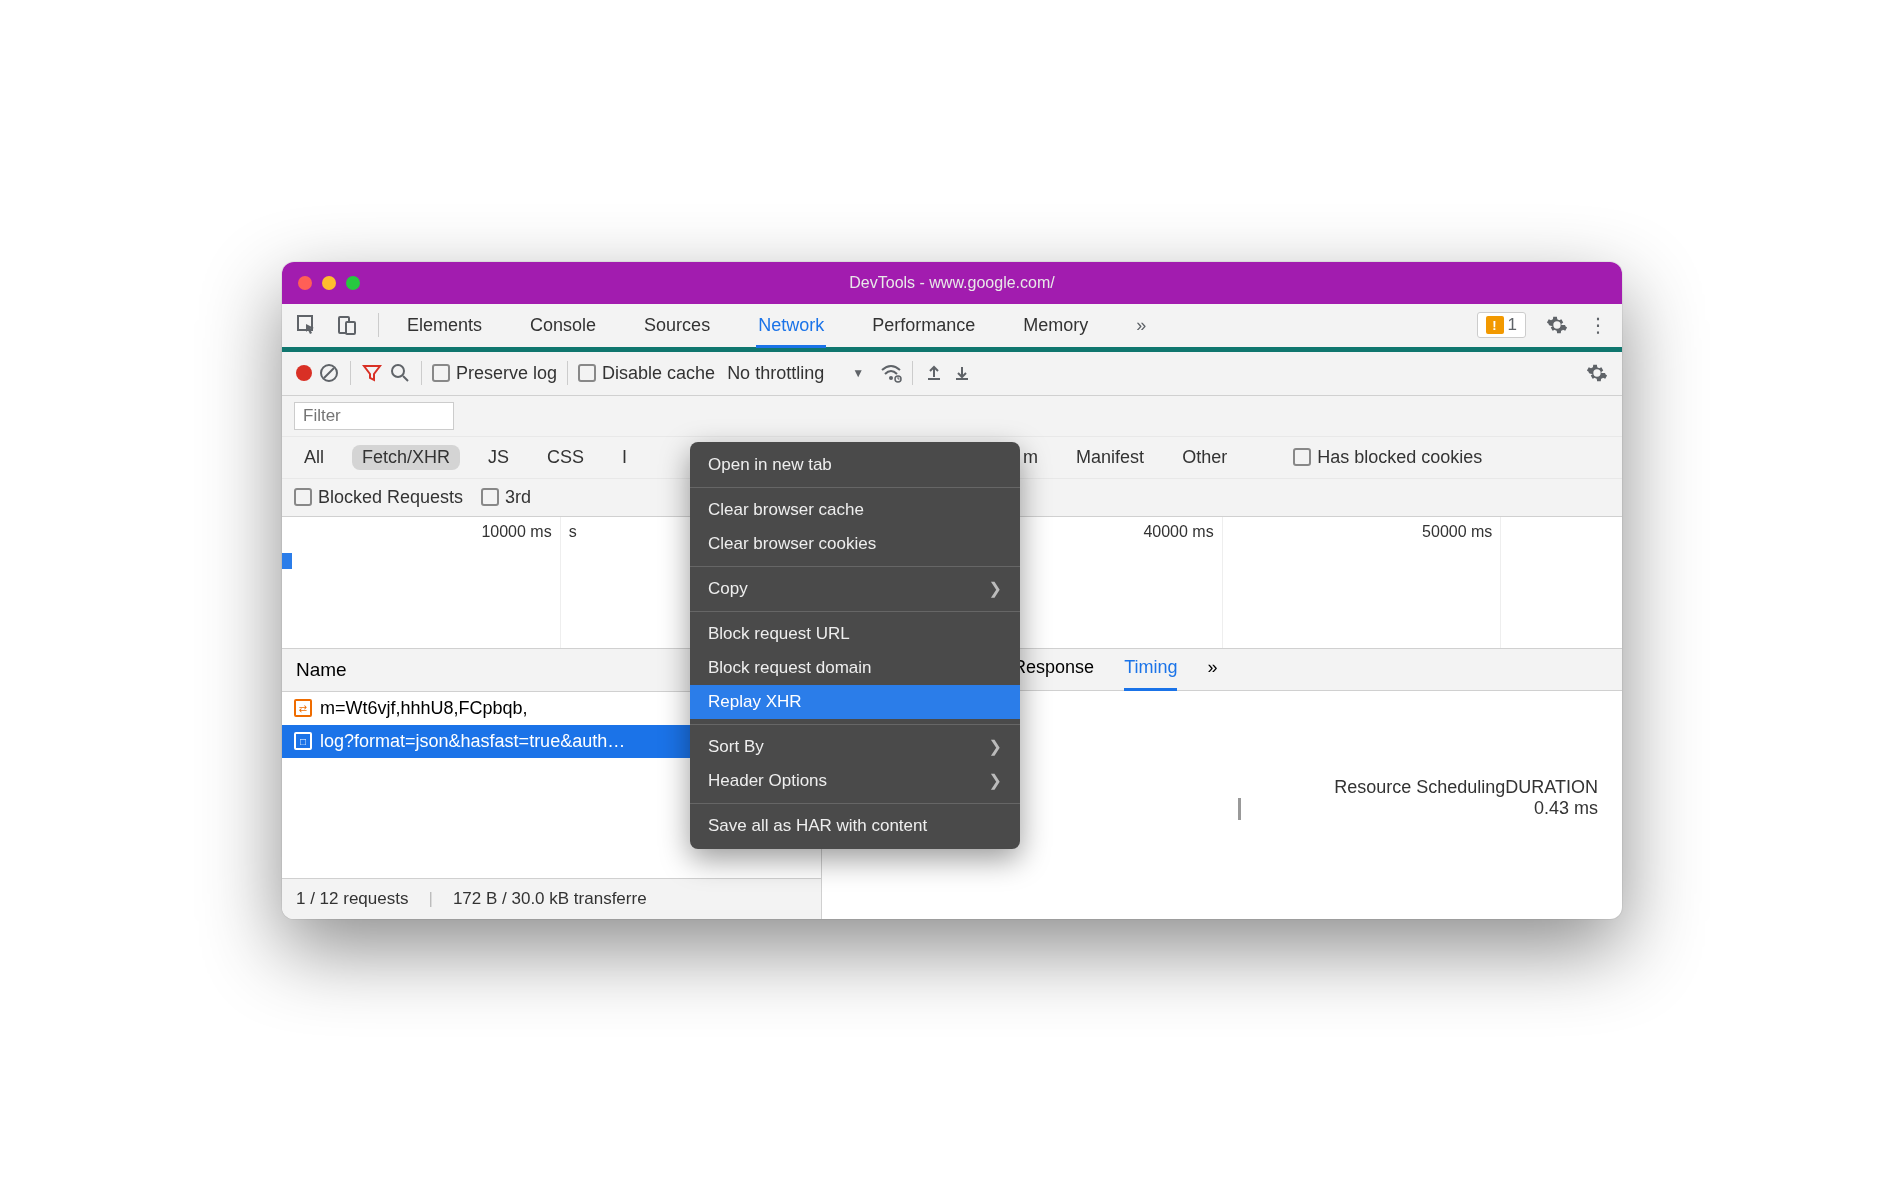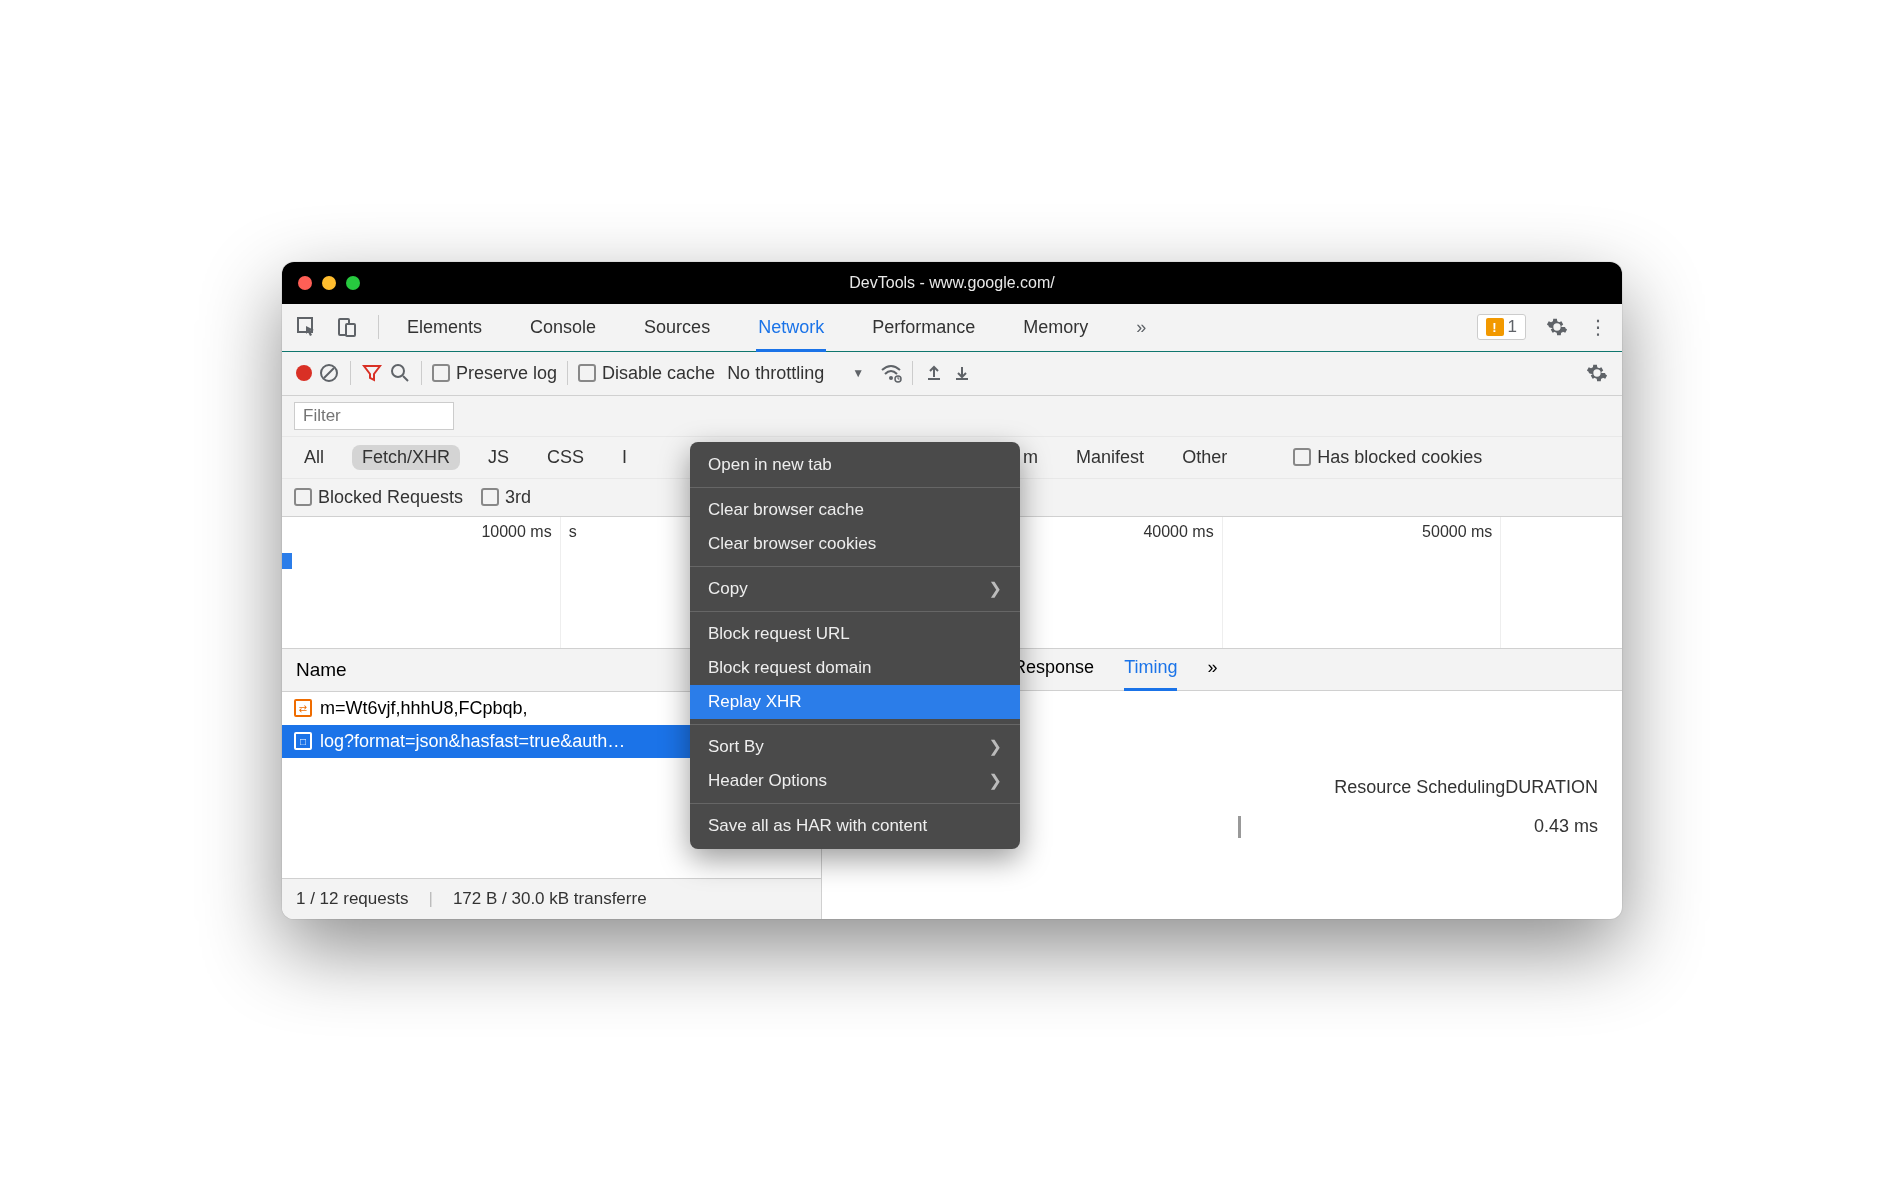--- a/index.html
+++ b/index.html
@@ -1,26 +1,26 @@
 <!DOCTYPE html>
 <html><head>
 <meta charset="utf-8">
 <style>
 * { box-sizing: border-box; margin: 0; padding: 0; font-family: -apple-system, BlinkMacSystemFont, "Segoe UI", Helvetica, Arial, sans-serif; }
 body { background: #fff; display: flex; align-items: center; justify-content: center; min-height: 1180px; padding: 60px; }
 .window { width: 1340px; border-radius: 12px; overflow: hidden; box-shadow: 0 30px 80px rgba(0,0,0,0.45), 0 0 0 1px rgba(0,0,0,0.05); background: #fff; position: relative; }
-.titlebar { background: #000000; height: 42px; display: flex; align-items: center; padding: 0 16px; position: relative; }
+.titlebar { background: #a21caf; height: 42px; display: flex; align-items: center; padding: 0 16px; position: relative; }
 .traffic { display: flex; gap: 10px; }
 .traffic span { width: 14px; height: 14px; border-radius: 50%; display: block; }
 .tl-close { background: #ff5f56; }
 .tl-min { background: #ffbd2e; }
 .tl-max { background: #27c93f; }
 .titlebar-text { position: absolute; left: 0; right: 0; text-align: center; color: #e8e8e8; font-size: 16px; font-weight: 500; pointer-events: none; }
 
-.tabs { display: flex; align-items: center; height: 48px; border-bottom: 1px solid #0f766e; padding: 0 14px; background: #f3f3f3; }
+.tabs { display: flex; align-items: center; height: 48px; border-bottom: 5px solid #0f766e; padding: 0 14px; background: #f3f3f3; }
 .tab-icons { display: flex; gap: 18px; align-items: center; padding-right: 16px; }
 .tab-list { display: flex; align-items: center; height: 100%; }
 .tab { padding: 0 24px; height: 100%; display: flex; align-items: center; font-size: 18px; color: #333; cursor: pointer; position: relative; }
 .tab.active { color: #1a73e8; }
 .tab.active::after { content: ''; position: absolute; bottom: -1px; left: 22px; right: 22px; height: 3px; background: #1a73e8; }
 .tab-right { margin-left: auto; display: flex; align-items: center; gap: 20px; }
 .warn-badge { display: flex; align-items: center; gap: 4px; background: #fff; border: 1px solid #ccc; border-radius: 3px; padding: 2px 8px; font-size: 17px; color: #5f6368; }
 .warn-badge .sq { width: 18px; height: 18px; background: #f29900; border-radius: 2px; display: flex; align-items: center; justify-content: center; color: #fff; font-size: 13px; font-weight: 700; }
 
 .toolbar { display: flex; align-items: center; height: 44px; padding: 0 14px; background: #f3f3f3; border-bottom: 1px solid #d0d0d0; gap: 6px; font-size: 18px; color: #333; }
@@ -54,21 +54,21 @@
 .status-bar .sep { color: #bbb; }
 
 .right { flex: 1; display: flex; flex-direction: column; }
 .detail-tabs { display: flex; align-items: center; padding: 8px 14px; gap: 30px; font-size: 18px; border-bottom: 1px solid #d0d0d0; background: #f3f3f3; }
 .detail-tabs .dt { cursor: pointer; position: relative; padding-bottom: 4px; }
 .detail-tabs .dt.active { color: #1a73e8; }
 .detail-tabs .dt.active::after { content:''; position:absolute; bottom:-9px; left:0; right:0; height:3px; background:#1a73e8; }
 .detail-body { padding: 14px 24px; font-size: 18px; color: #333; }
 .detail-body .line { margin-bottom: 8px; }
 .detail-body .srow { display: flex; justify-content: flex-end; margin-top: 22px; font-size: 18px; }
-.detail-body .srow2 { display: flex; justify-content: space-between; margin-top: 18px; padding-left: 20px; }
+.detail-body .srow2 { display: flex; justify-content: space-between; padding-left: 20px; }
 .tiny-bar { width: 3px; height: 22px; background: #999; display: inline-block; }
 
 
 .ctx { position: absolute; left: 408px; top: 180px; width: 330px; background: #4a4a4a; border-radius: 8px; box-shadow: 0 10px 30px rgba(0,0,0,0.4); padding: 6px 0; z-index: 100; }
 .ctx-item { padding: 7px 18px; font-size: 17px; color: #eee; cursor: pointer; display: flex; align-items: center; justify-content: space-between; }
 .ctx-item.hl { background: #2b7de9; color: #fff; }
 .ctx-sep { height: 1px; background: #666; margin: 5px 0; }
 .ctx-item .chev { color: #bbb; font-size: 16px; }
 
 svg { display: block; }

